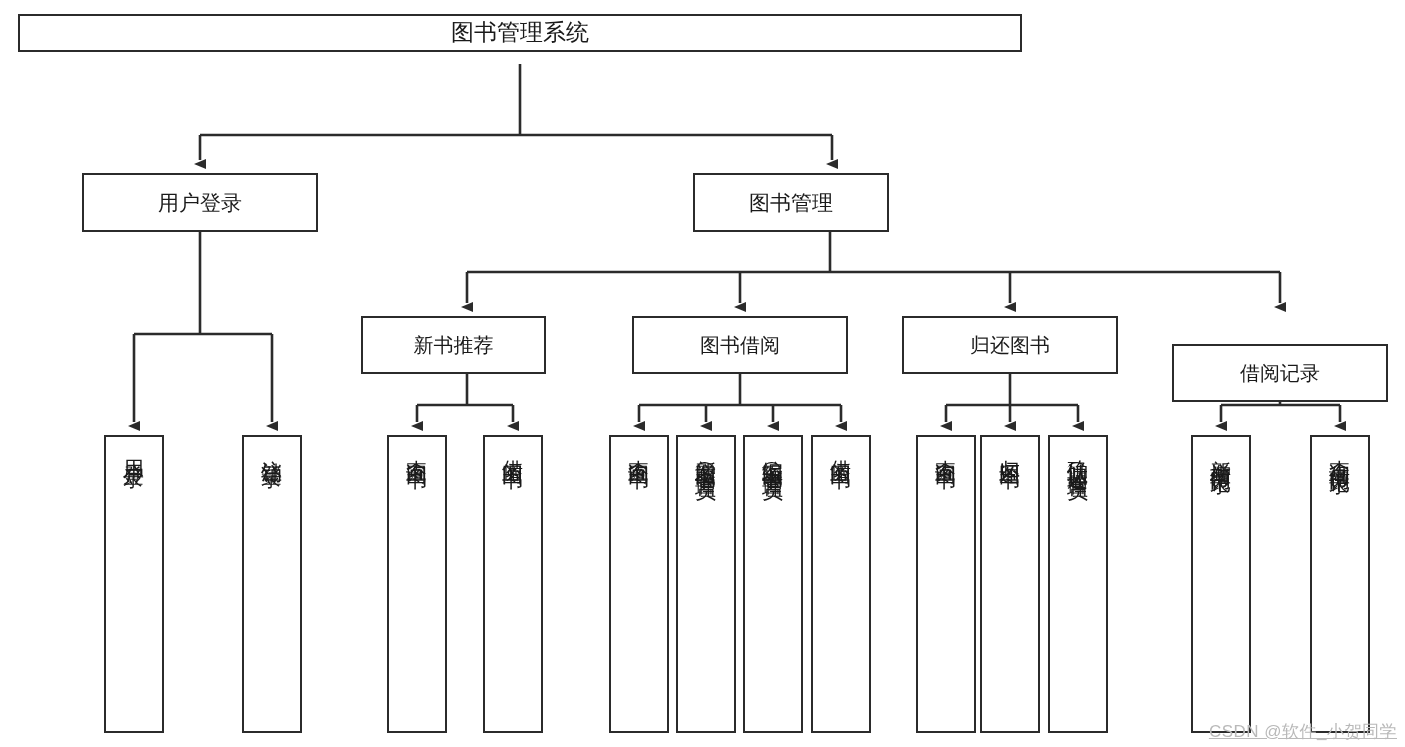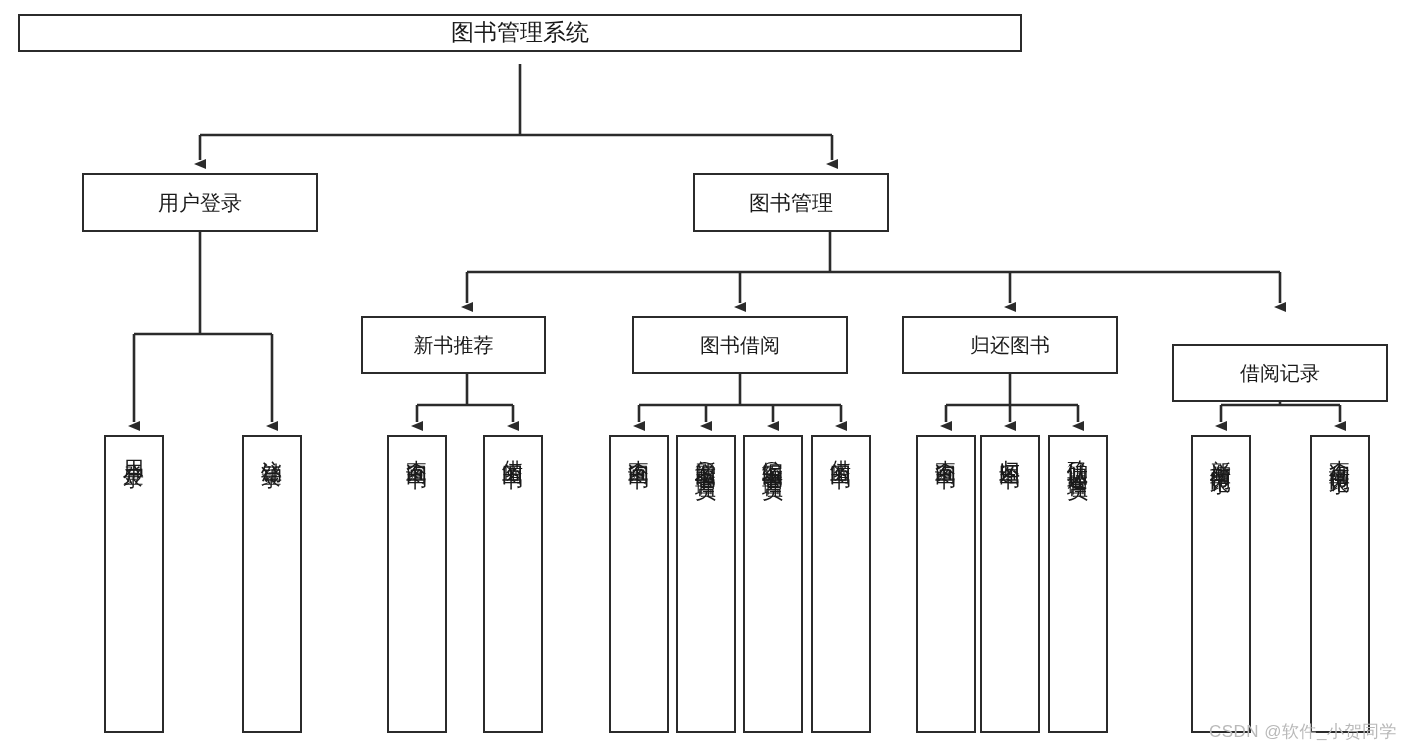--- a/index.html
+++ b/index.html
@@ -34,20 +34,21 @@
   .t1 span{font-size:21px;}
   .t2 span{font-size:20px;}
   .leaf span{font-size:21px;}
   .watermark{
     position:absolute;
     right:8px;bottom:4px;
     font-size:17px;
     color:#b9b9b9;
     white-space:nowrap;
     letter-spacing:0.5px;
+    text-decoration:underline;
   }
 </style>
 </head>
 <body>
 
 <div id="stage">
 
   <svg class="edges" viewBox="0 0 1405 747" xmlns="http://www.w3.org/2000/svg">
     <defs>
       <marker id="arrow" markerWidth="10" markerHeight="12" refX="1" refY="6" orient="auto" markerUnits="userSpaceOnUse">

